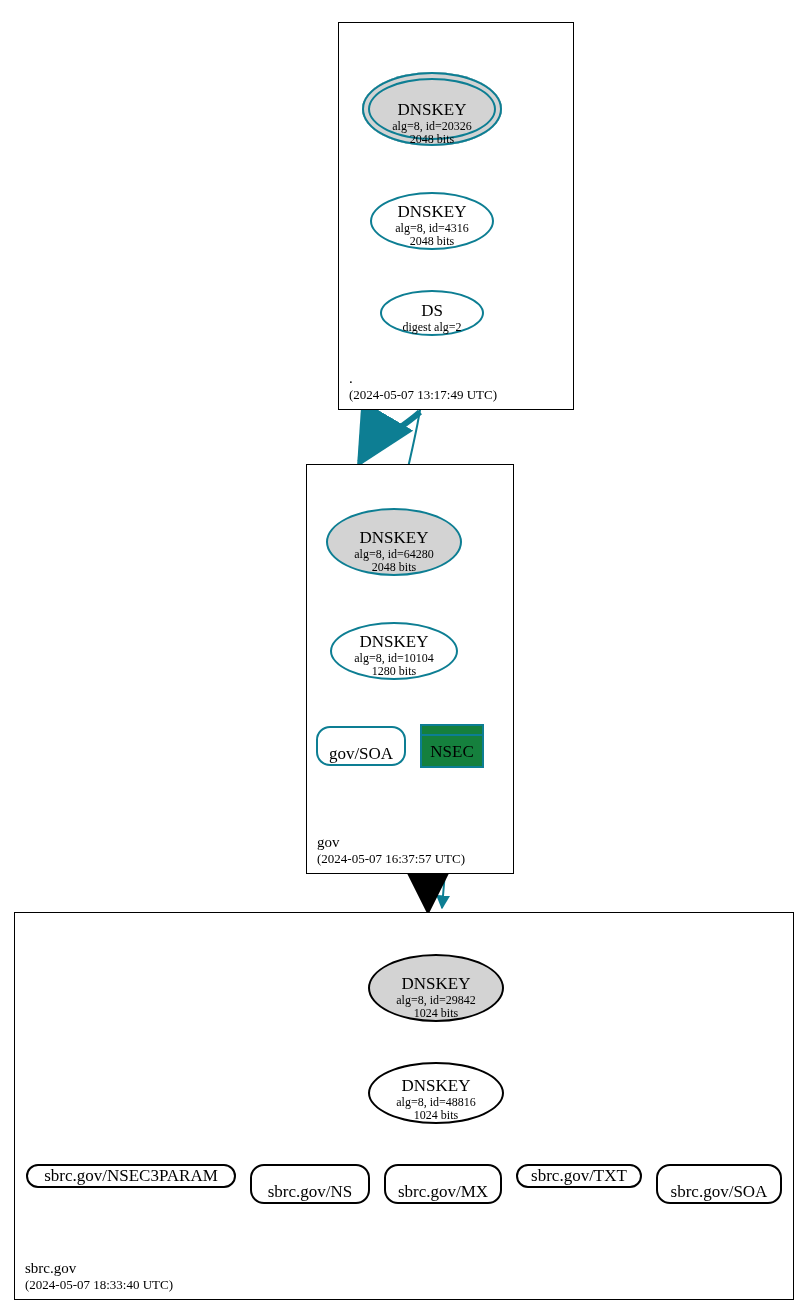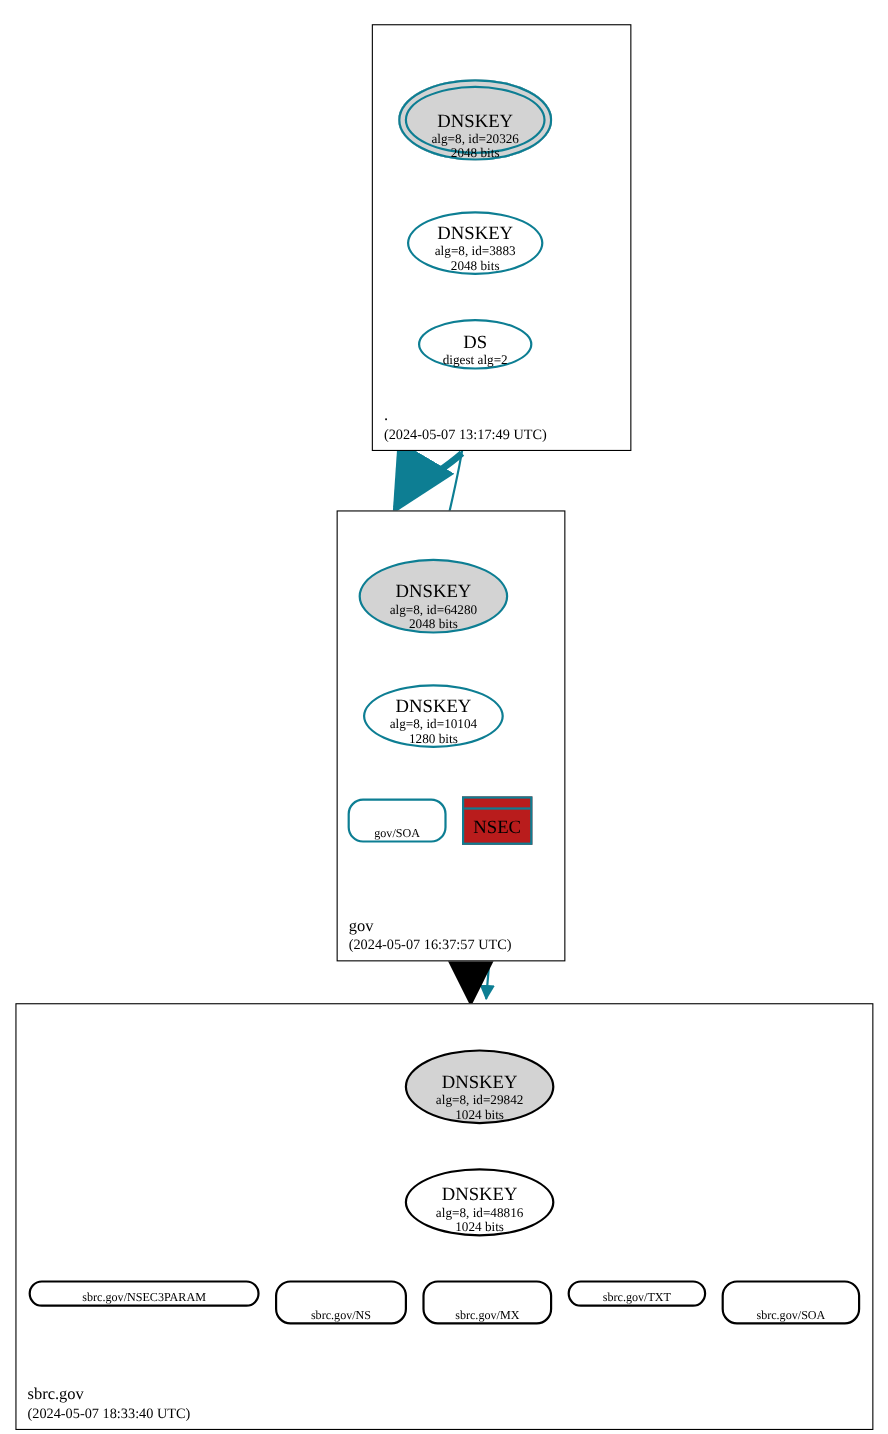--- a/index.html
+++ b/index.html
@@ -45,31 +45,31 @@
   }
   .rounded {
     border-radius: 14px;
   }
   .teal-border { border: 2px solid #0d7e93; }
   .black-border { border: 2px solid #000; }
   .gray-fill { background: #d3d3d3; }
   .white-fill { background: #ffffff; }
   .title { font-size: 17px; }
   .sub { font-size: 12px; }
-  .record-label { font-size: 11px; }
+  .record-label { font-size: 17px; }
   svg.edges {
     position: absolute;
     left: 0; top: 0;
     width: 807px; height: 1304px;
     pointer-events: none;
   }
   .nsec-box {
     position: absolute;
     border: 2px solid #0d7e93;
-    background: #b91c1c;
+    background: #15803d;
     box-sizing: border-box;
   }
   .nsec-inner-line {
     position: absolute;
     left: 0; right: 0;
     height: 0;
     border-top: 2px solid #0d7e93;
   }
   .nsec-text {
     position: absolute;
@@ -141,21 +141,21 @@
 </div>
 
 <div class="node double-ellipse gray-fill" style="left:362px; top:72px; width:140px; height:74px;">
   <div class="title">DNSKEY</div>
   <div class="sub">alg=8, id=20326</div>
   <div class="sub">2048 bits</div>
 </div>
 
 <div class="node ellipse teal-border white-fill" style="left:370px; top:192px; width:124px; height:58px;">
   <div class="title">DNSKEY</div>
-  <div class="sub">alg=8, id=3883</div>
+  <div class="sub">alg=8, id=4316</div>
   <div class="sub">2048 bits</div>
 </div>
 
 <div class="node ellipse teal-border white-fill" style="left:380px; top:290px; width:104px; height:46px;">
   <div class="title">DS</div>
   <div class="sub">digest alg=2</div>
 </div>
 
 <div class="zone-box" style="left:306px; top:464px; width:208px; height:410px;">
   <div class="zone-label" style="bottom:6px;">

